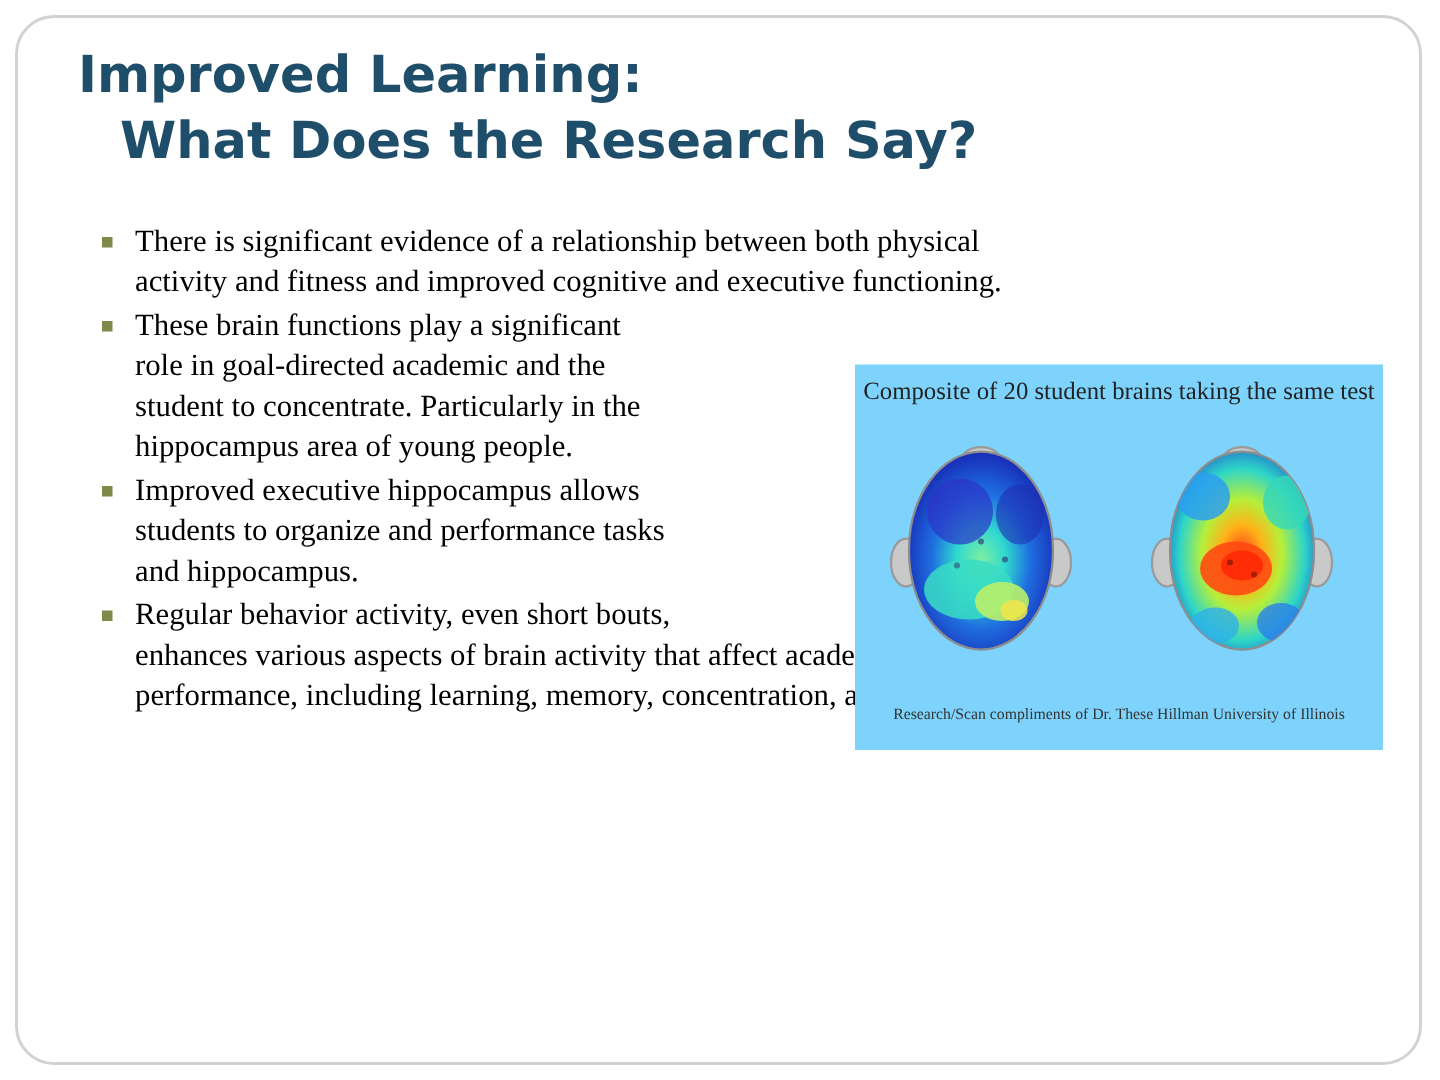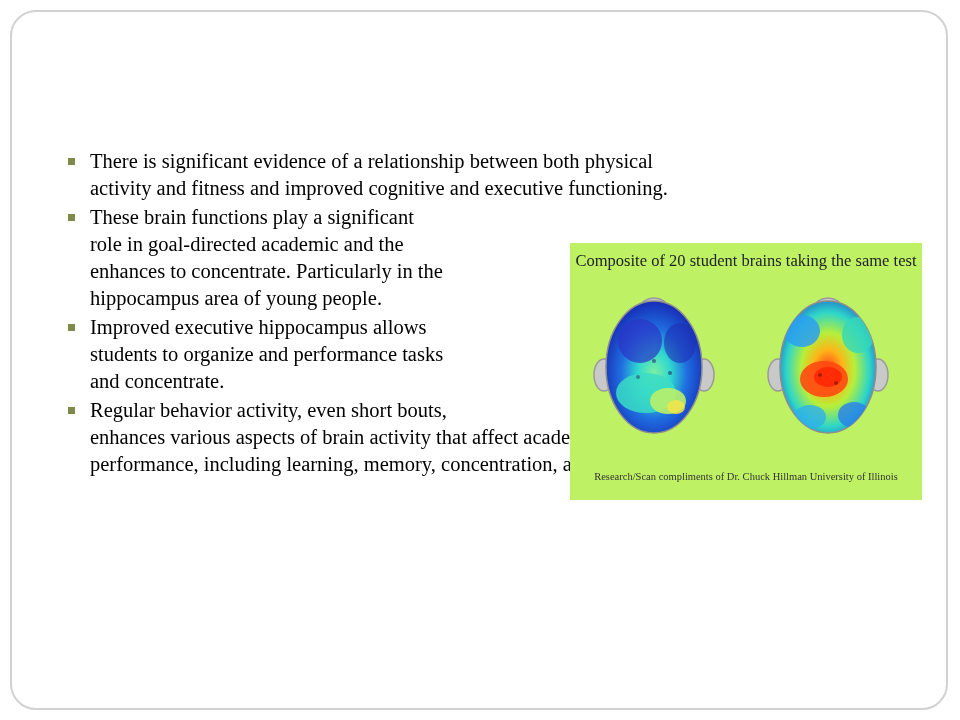--- a/index.html
+++ b/index.html
@@ -88,21 +88,21 @@
   .wide {
     max-width: 830px;
   }
   
   .figure {
     position: absolute;
     left: 570px;
     top: 243px;
     width: 352px;
     height: 257px;
-    background: #bef264;
+    background: #7dd3fc;
   }
   .fig-caption-top {
     position: absolute;
     left: 0;
     top: 8px;
     width: 352px;
     text-align: center;
     font-family: "Liberation Serif", serif;
     font-size: 16.5px;
     color: #222222;
@@ -151,40 +151,44 @@
     color: #333333;
   }
 </style>
 </head>
 <body>
 
 <div class="slide">
 
   <div class="frame"></div>
 
+  <div class="title-block">
+    <div class="title-line">Improved Learning:</div>
+    <div class="title-line second">What Does the Research Say?</div>
+  </div>
 
   <div class="body-block">
     <ul class="bullets">
 
       <li>
         <span class="bullet-line wide">There is significant evidence of a relationship between both physical</span>
         <span class="bullet-line wide">activity and  fitness and improved cognitive and executive functioning.</span>
       </li>
 
       <li>
         <span class="bullet-line narrow">These brain functions play a significant</span>
         <span class="bullet-line narrow">role in goal-directed academic and the</span>
-        <span class="bullet-line narrow">enhances to concentrate. Particularly in the</span>
+        <span class="bullet-line narrow">student to concentrate. Particularly in the</span>
         <span class="bullet-line narrow">hippocampus area of young people.</span>
       </li>
 
       <li>
         <span class="bullet-line narrow">Improved executive hippocampus allows</span>
         <span class="bullet-line narrow">students to organize and performance tasks</span>
-        <span class="bullet-line narrow">and concentrate.</span>
+        <span class="bullet-line narrow">and hippocampus.</span>
       </li>
 
       <li>
         <span class="bullet-line narrow">Regular behavior activity, even short bouts,</span>
         <span class="bullet-line wide">enhances various aspects of brain activity that affect academic</span>
         <span class="bullet-line wide">performance, including learning, memory, concentration, and mood.</span>
       </li>
 
     </ul>
   </div>
@@ -250,16 +254,16 @@
           <ellipse cx="52" cy="126" rx="16" ry="12" fill="#2fb0e8" opacity="0.8"></ellipse>
           <ellipse cx="96" cy="124" rx="16" ry="13" fill="#2a7fe8" opacity="0.8"></ellipse>
           <circle cx="62" cy="84" r="2" fill="#6b1500" opacity="0.6"></circle>
           <circle cx="78" cy="92" r="2" fill="#6b1500" opacity="0.6"></circle>
         </g>
       </svg>
 
     </div>
 
 
-    <div class="fig-credit">Research/Scan compliments of Dr. Chuck Hillman University of Illinois</div>
+    <div class="fig-credit">Research/Scan compliments of Dr. These Hillman University of Illinois</div>
   </div>
 
 </div>
 
 </body></html>

